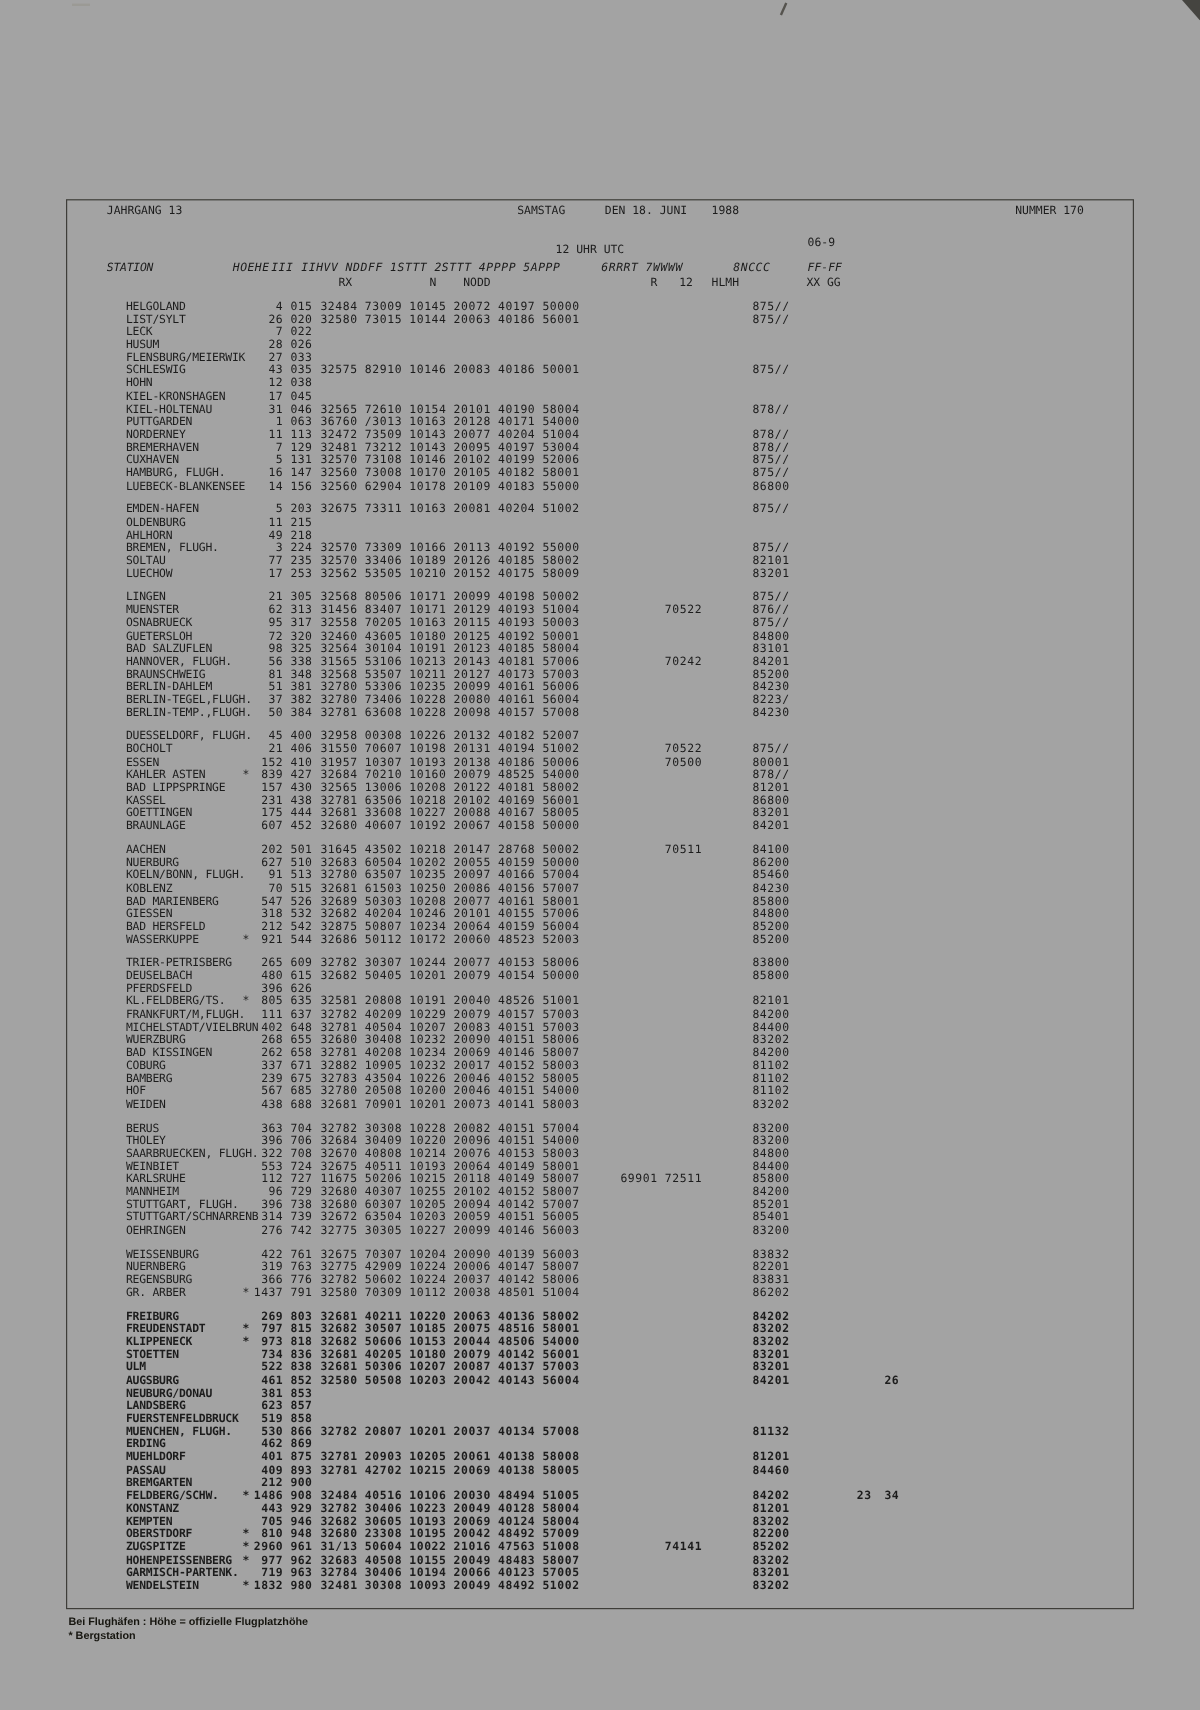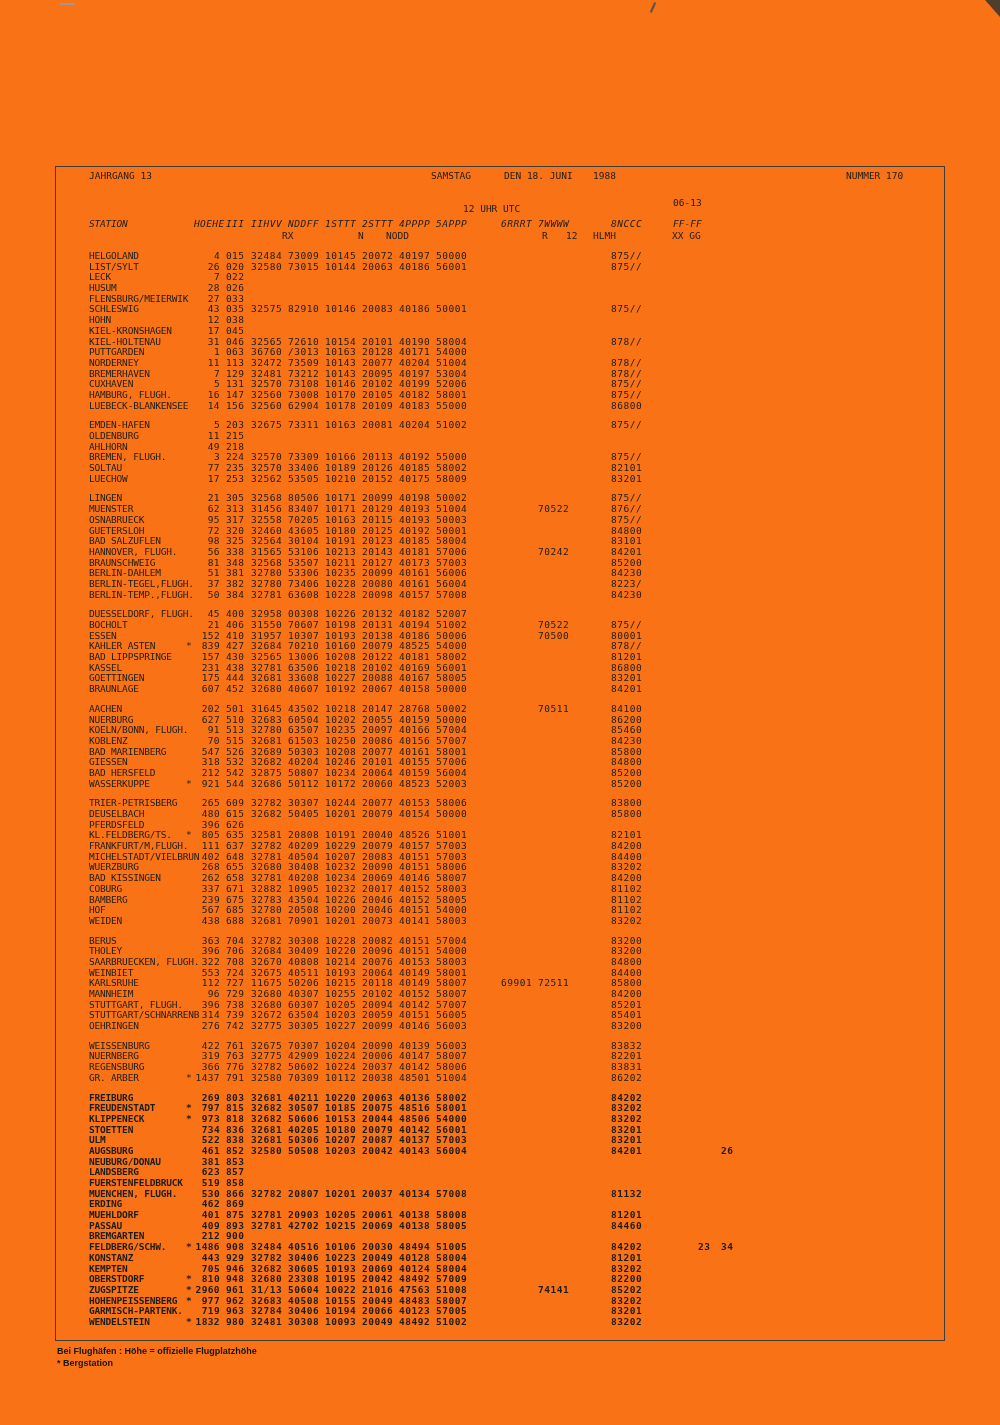--- a/index.html
+++ b/index.html
@@ -1,20 +1,20 @@
 <!DOCTYPE html>
 <html><head>
 <meta charset="utf-8">
 <style>
   * { margin:0; padding:0; box-sizing:border-box; }
   html,body { width:1000px; }
   body { background:#d8d6d0; }
   .sheet {
     position:relative; width:1000px; height:1425px;
-    background:#f97316; overflow:hidden; color:#1c1c1c;
+    background:#a3a3a3; overflow:hidden; color:#1c1c1c;
     font-family:"DejaVu Sans Mono","Liberation Mono",monospace;
     font-size:9.5px;
   }
   .abs { position:absolute; white-space:nowrap; }
 
   
   .art-corner { position:absolute; right:0; top:0; width:15px; height:17px;
     background:#35342f; clip-path:polygon(0 0,100% 0,100% 100%); opacity:.85; }
   .art-slash { position:absolute; left:652px; top:2px; width:2px; height:11px;
     background:#55534e; transform:rotate(24deg); }
@@ -37,21 +37,21 @@
   .c-r6    { width:37px; margin-left:28px; letter-spacing:.5px; }
   .c-w7    { width:37px; letter-spacing:.5px; }
   .c-n8    { width:37px; margin-left:36px; letter-spacing:.5px; }
   .c-xx    { width:23px; margin-left:50px; letter-spacing:.5px; }
   .c-gg    { flex:1 1 auto; letter-spacing:.5px; }
 
   .colhead { position:absolute; left:33px; right:1px; top:52px;font-style:italic; }
   .h-ff    { position:absolute; left:584px; top:0; }
   .subhead { position:absolute; left:33px; top:63px; width:857px; height:11px; }
 
-  .rows { position:absolute; left:33px; right:1px; top:84px; }
+  .rows { position:absolute; left:49px; right:1px; top:84px; }
   .group { margin-bottom:9px; }
   .group:last-child { margin-bottom:16px;font-weight:bold; }
 
   .footer { position:absolute; left:57px; top:1346px;
     font-family:Liberation Sans, sans-serif; font-weight:bold;
     font-size:9px; color:#16150f; }
   .footer div { line-height:11.5px; }
 </style>
 </head>
 <body>
@@ -66,21 +66,21 @@
 
     <div class="masthead">
       <span class="abs" style="left:33px">JAHRGANG 13</span>
       <span class="abs" style="left:375px">SAMSTAG</span>
       <span class="abs" style="left:448px">DEN 18. JUNI</span>
       <span class="abs" style="left:537px">1988</span>
       <span class="abs" style="left:790px">NUMMER 170</span>
     </div>
 
     <span class="abs" style="left:407px; top:36px">12 UHR UTC</span>
-    <span class="abs" style="left:617px; top:30px">06-13</span>
+    <span class="abs" style="left:617px; top:30px">06-9</span>
 
     <div class="row colhead">
       <span class="c c-name">STATION</span>
       <span class="c c-star"></span>
       <span class="c c-hoehe">HOEHE</span>
       <span class="c c-iii">III</span>
       <span class="c c-iihvv">IIHVV</span>
       <span class="c c-nddff">NDDFF</span>
       <span class="c c-t1">1STTT</span>
       <span class="c c-t2">2STTT</span>

